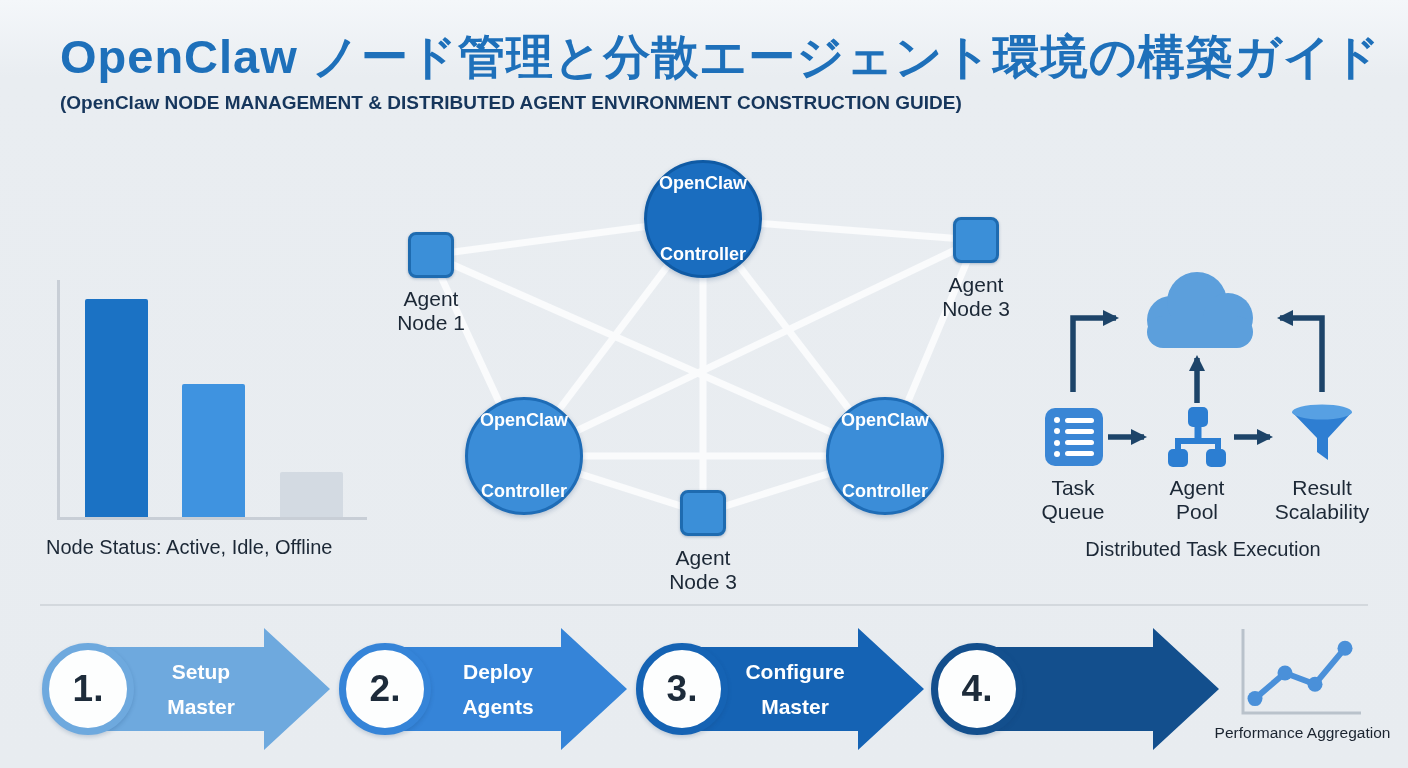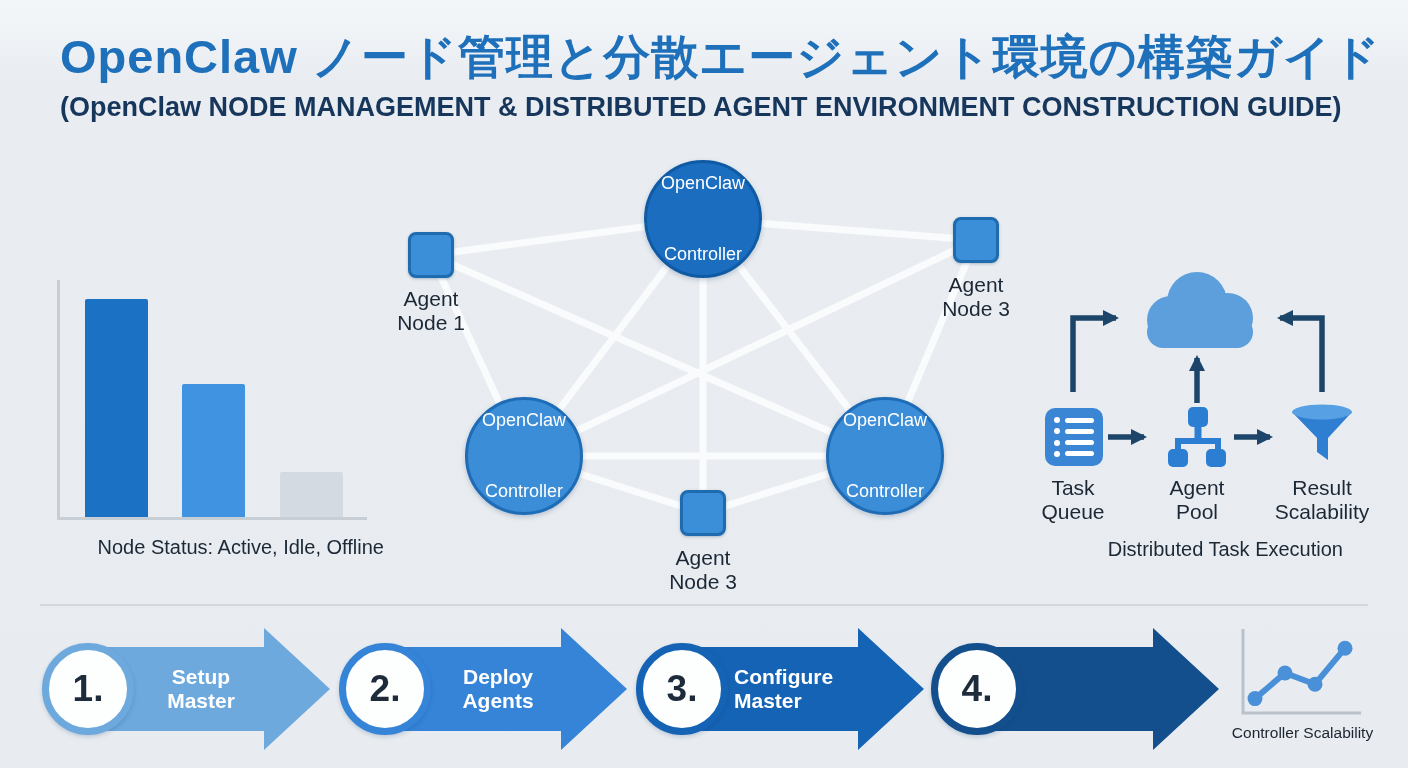--- a/index.html
+++ b/index.html
@@ -9,42 +9,42 @@
     background: linear-gradient(180deg, #f4f7fa 0%, #e9edf1 10%, #e8ecf0 100%);
   }
   
   .title-jp {
     position: absolute; left: 60px; top: 26px; width: 1330px;
     font-size: 47px; font-weight: bold; color: #1e70ba; letter-spacing: 1px;
     white-space: nowrap;
   }
   .title-en {
     position: absolute; left: 60px; top: 92px; width: 1330px;
-    font-size: 27px; font-weight: bold; color: #16365c; letter-spacing: 0px;
+    font-size: 19px; font-weight: bold; color: #16365c; letter-spacing: 0px;
     white-space: nowrap;
   }
   
   .barchart {
     position: absolute; left: 57px; top: 280px; width: 310px; height: 240px;
     border-left: 3px solid #c8ced6; border-bottom: 3px solid #c8ced6;
   }
   .bar { position: absolute; bottom: 0; width: 63px; border-radius: 2px 2px 0 0; }
   .bar.b0 { left: 25px; }
   .bar.b1 { left: 122px; }
   .bar.b2 { left: 220px; }
   .chart-caption {
-    position: absolute; left: 71px; top: 536px; width: 313px;
-    text-align: right; font-size: 20px; color: #1c2836;
+    position: absolute; left: 46px; top: 536px; width: 313px;
+    text-align: left; font-size: 20px; color: #1c2836;
   }
   
   .netlinks { position: absolute; left: 0; top: 0; z-index: 1; }
   .ctrl {
     position: absolute; z-index: 2; width: 118px; height: 118px; border-radius: 50%;
     display: flex; flex-direction: column; align-items: center; justify-content: center;
-    color: #ffffff; font-weight: normal; font-size: 18px; line-height: 23px; text-align: center;
+    color: #ffffff; font-weight: bold; font-size: 18px; line-height: 23px; text-align: center;
     box-shadow: 0 2px 5px rgba(20,60,110,.25);
     gap: 48px;
   }
   .ctrl.primary { left: 644px; top: 160px; background: #1a6dbf; border: 3px solid #0f5aa4; }
   .ctrl.left    { left: 465px; top: 397px; background: #3b8dd8; border: 3px solid #1e6cb6; }
   .ctrl.right   { left: 826px; top: 397px; background: #3b8dd8; border: 3px solid #1e6cb6; }
   .agent-sq {
     position: absolute; z-index: 2; width: 46px; height: 46px;
     background: #3b8fd8; border: 3px solid #1e6bb0; border-radius: 8px;
     box-shadow: 0 1px 3px rgba(20,60,110,.3);
@@ -73,42 +73,42 @@
   .pool-icon { position: absolute; left: 1166px; top: 405px; }
   .funnel-icon { position: absolute; left: 1290px; top: 402px; }
   .stage-label {
     position: absolute; text-align: center; font-size: 21px; line-height: 24px; color: #1c2836;
   }
   .stage-label.s0 { left: 1023px; top: 476px; width: 100px; }
   .stage-label.s1 { left: 1147px; top: 476px; width: 100px; }
   .stage-label.s2 { left: 1247px; top: 476px; width: 150px; text-align: center; }
   .flow-caption {
     position: absolute; left: 1063px; top: 538px; width: 280px;
-    text-align: right; font-size: 20px; color: #1c2836;
+    text-align: center; font-size: 20px; color: #1c2836;
   }
   
   .divider { position: absolute; left: 40px; top: 604px; width: 1328px; height: 2px; background: #d3d8dd; }
   
   .step { position: absolute; top: 622px; width: 296px; height: 134px; }
   .step.p0 { left: 42px; }
   .step.p1 { left: 339px; }
   .step.p2 { left: 636px; }
   .step.p3 { left: 931px; }
   .step-arrow { position: absolute; left: 0; top: 0; }
   .step-circle {
     position: absolute; left: 0; top: 21px; width: 92px; height: 92px;
     background: #fdfefe; border: 7px solid #6ea9de; border-radius: 50%;
     display: flex; align-items: center; justify-content: center;
     font-size: 37px; font-weight: bold; color: #1d2b3a;
     box-shadow: 0 2px 4px rgba(20,60,110,.2);
   }
   .step-label {
     position: absolute; left: 98px; top: 0; width: 122px; height: 134px;
-    display: flex; flex-direction: column; align-items: flex-start; justify-content: center;
-    text-align: center; color: #ffffff; font-weight: bold; font-size: 21px; line-height: 24px;
+    display: flex; flex-direction: column; align-items: center; justify-content: center;
+    text-align: center; color: #ffffff; font-weight: bold; font-size: 21px; line-height: 35px;
   }
   
   .perf { position: absolute; left: 1235px; top: 623px; width: 134px; height: 100px; }
   .perf-caption {
     position: absolute; left: 1210px; top: 724px; width: 185px;
     text-align: center; font-size: 15.5px; color: #1b2430;
   }
 </style>
 </head>
 <body>
@@ -288,15 +288,15 @@
   <div class="perf">
     <svg width="134" height="100" viewBox="0 0 134 100">
       <path d="M8,6 L8,90 L126,90" stroke="#b9c2cb" stroke-width="3" fill="none"></path>
       <polyline points="20,75.6 50,50 80,61.2 110,25.200000000000003" fill="none" stroke-width="6" stroke-linecap="round" stroke-linejoin="round" stroke="#4a90d9"></polyline>
     <circle cx="20" cy="75.6" r="7.5" fill="#4a90d9"></circle>
         <circle cx="50" cy="50" r="7.5" fill="#4a90d9"></circle>
         <circle cx="80" cy="61.2" r="7.5" fill="#4a90d9"></circle>
         <circle cx="110" cy="25.200000000000003" r="7.5" fill="#4a90d9"></circle>
       </svg>
   </div>
-  <div class="perf-caption">Controller Scalability</div>
+  <div class="perf-caption">Performance Aggregation</div>
 
 </div>
 
 </body></html>

